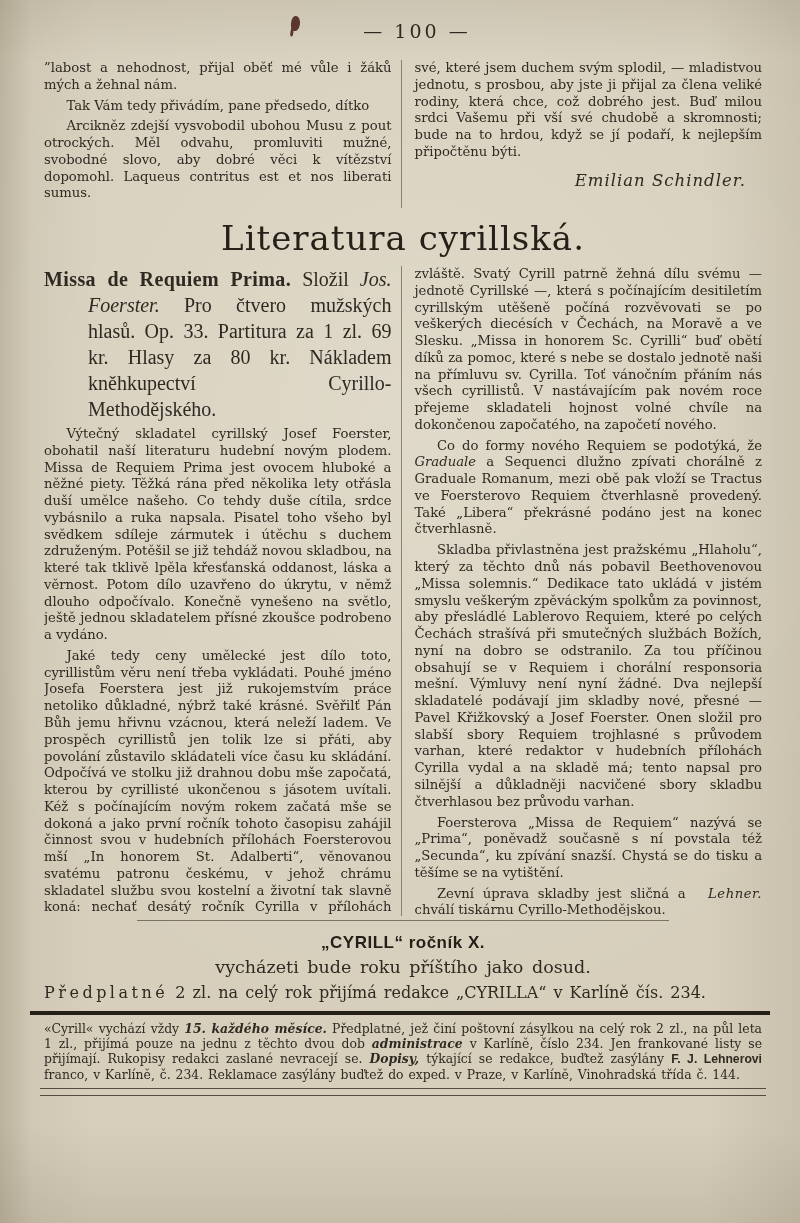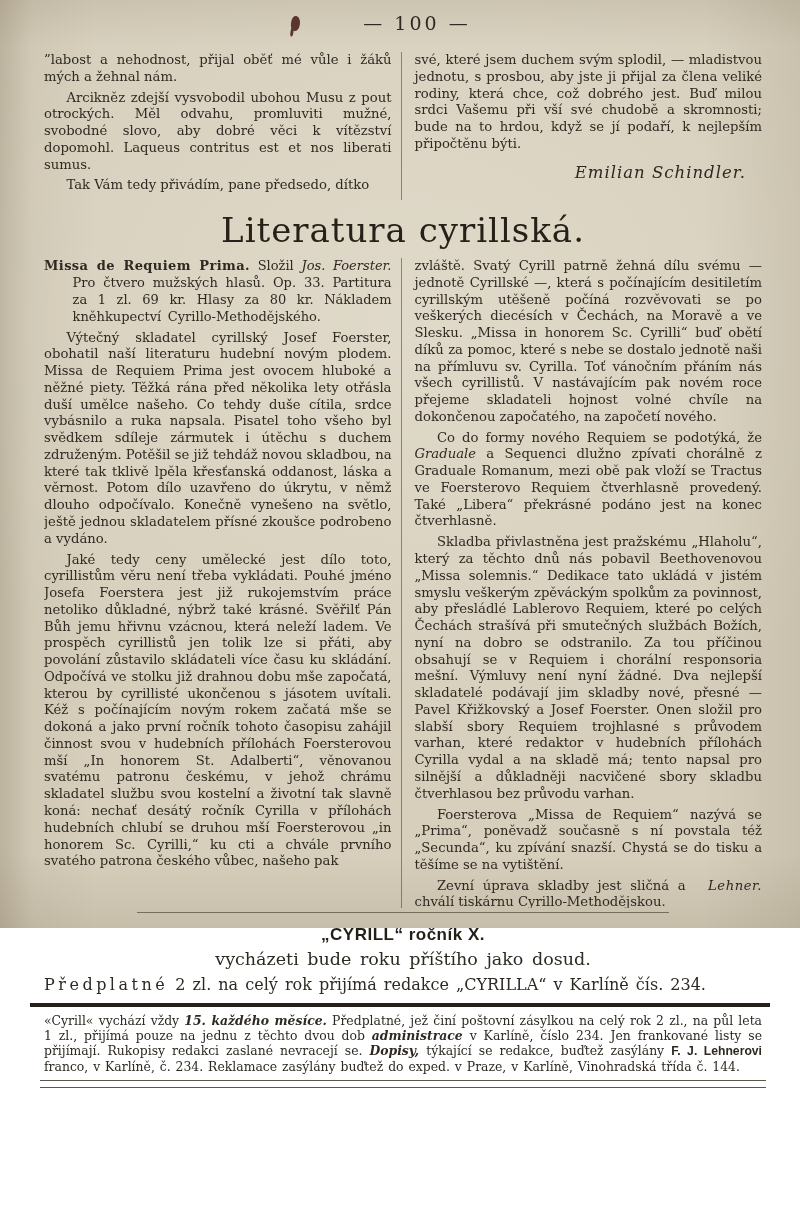--- a/index.html
+++ b/index.html
@@ -2,22 +2,22 @@
 <html lang="cs"><head>
 <meta charset="utf-8">
 <style>
   html,body{margin:0;padding:0;}
   body{
     width:800px;height:1223px;overflow:hidden;
     font-family:"DejaVu Serif","Liberation Serif",serif;
     color:#2e2a22;
   }
   .page{
-    position:relative;width:800px;height:928px;box-sizing:border-box;
-    padding:8px 38px 0 44px;
+    position:relative;width:800px;height:1223px;box-sizing:border-box;
+    padding:16px 38px 0 44px;
     background-color:#d7cfbc;
     background-image:
       radial-gradient(120% 90% at 52% 35%, rgba(255,255,250,0.22) 0%, rgba(255,255,250,0) 55%),
       linear-gradient(90deg, rgba(80,65,40,0.20) 0%, rgba(80,65,40,0.05) 4%, rgba(0,0,0,0) 12%, rgba(0,0,0,0) 88%, rgba(80,65,40,0.10) 100%),
       linear-gradient(180deg, rgba(80,65,40,0.10) 0%, rgba(0,0,0,0) 5%, rgba(0,0,0,0) 92%, rgba(80,65,40,0.12) 100%);
   }
   .ink-mark{
     position:absolute;left:291px;top:16px;width:9px;height:15px;
     background:#4a221c;border-radius:45% 60% 50% 55%;transform:rotate(10deg);
     opacity:.88;box-shadow:-2px 9px 0 -3px #4a221c;
@@ -37,22 +37,22 @@
   .col p.no-indent{text-indent:0;}
   .sig-line{text-align:right;font-style:italic;font-size:16.5px;
     padding-right:16px;margin-top:10px !important;text-indent:0 !important;
     letter-spacing:1px;}
   .article-heading{
     text-align:center;font-size:34px;font-weight:normal;letter-spacing:1px;
     margin:10px 0 8px;color:#262118;
   }
   .main{height:650px;}
   .entry-title{
-    font-size:13px;line-height:1.3;margin:0 0 9px;
-    padding-left:2.2em;text-indent:-2.2em !important;word-spacing:2.5px;
+    font-size:20px;line-height:1.3;margin:0 0 9px;
+    padding-left:2.2em;text-indent:-2.2em !important;word-spacing:2.5px;font-family:Liberation Serif, serif;
   }
   .entry-title .bold{font-weight:bold;letter-spacing:.4px;}
   .italic{font-style:italic;}
   .has-sig .sig-inline{float:right;font-style:italic;letter-spacing:.5px;}
   .section-rule{border:none;border-top:1px solid rgba(62,52,38,0.6);width:74%;margin:4px auto 0;}
   
   .ann-title{
     text-align:center;font-family:"Liberation Sans","DejaVu Sans",sans-serif;
     font-weight:bold;font-size:17px;margin:12px 0 0;letter-spacing:.5px;color:#241f17;
   }
@@ -81,22 +81,22 @@
 
 <div class="page">
 
   <div class="ink-mark"></div>
 
   <div class="page-number">— 100 —</div>
 
   <section class="two-col intro">
     <div class="col left">
       <p class="no-indent">”labost a nehodnost, přijal oběť mé vůle i žáků mých a žehnal nám.</p>
+      <p>Tak Vám tedy přivádím, pane předsedo, dítko</p>
       <p>Arcikněz zdejší vysvobodil ubohou Musu z pout otrockých. Měl odvahu, promluviti mužné, svobodné slovo, aby dobré věci k vítězství dopomohl. Laqueus contritus est et nos liberati sumus.</p>
-      <p>Tak Vám tedy přivádím, pane předsedo, dítko</p>
     </div>
     <div class="col-rule"></div>
     <div class="col right">
       <p class="no-indent">své, které jsem duchem svým splodil, — mladistvou jednotu, s prosbou, aby jste ji přijal za člena veliké rodiny, která chce, což dobrého jest. Buď milou srdci Vašemu při vší své chudobě a skromnosti; bude na to hrdou, když se jí podaří, k nejlepším připočtěnu býti.</p>
       <p class="sig-line">Emilian Schindler.</p>
     </div>
   </section>
 
   <h1 class="article-heading">Literatura cyrillská.</h1>
 

